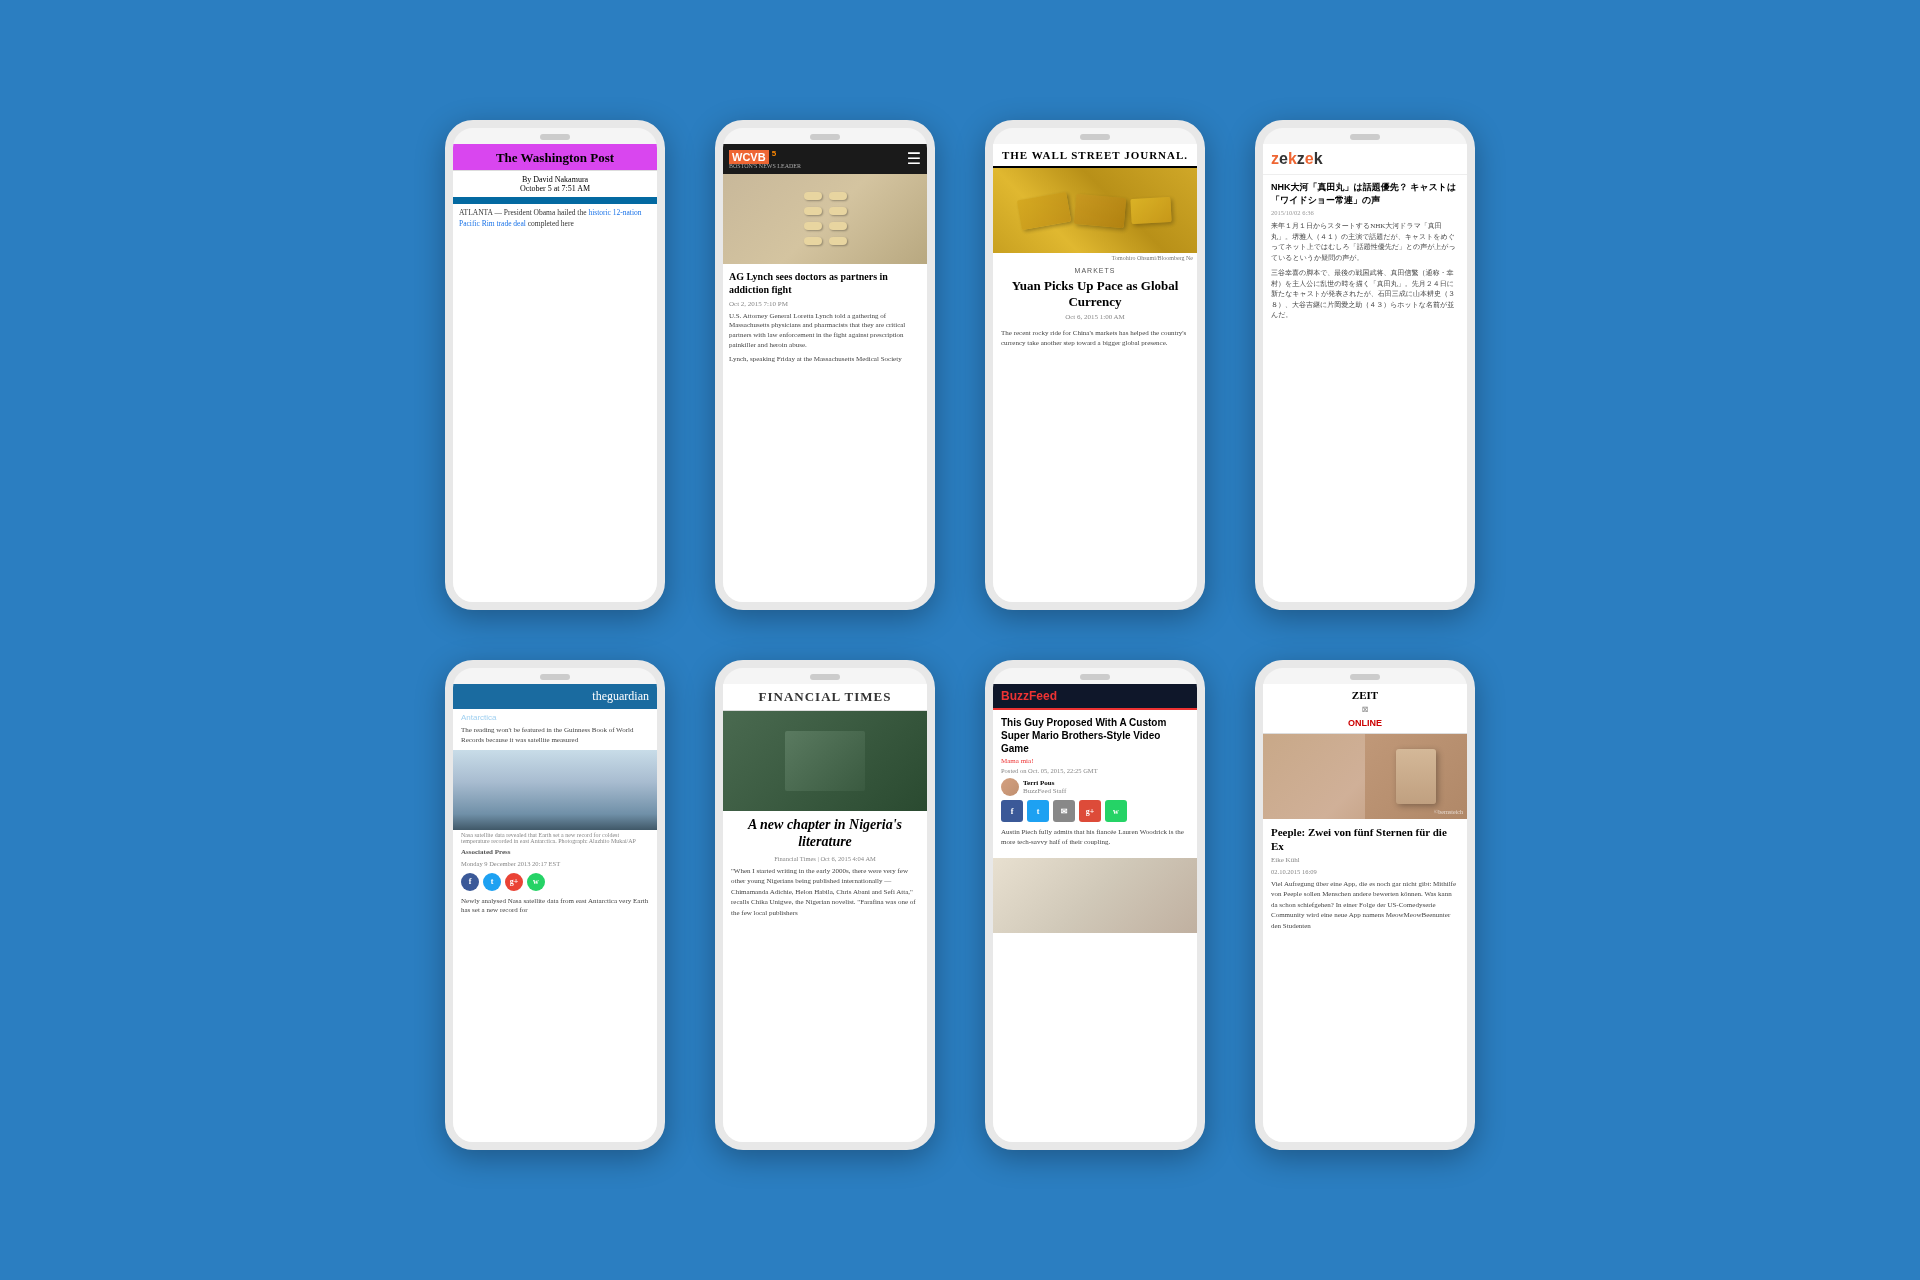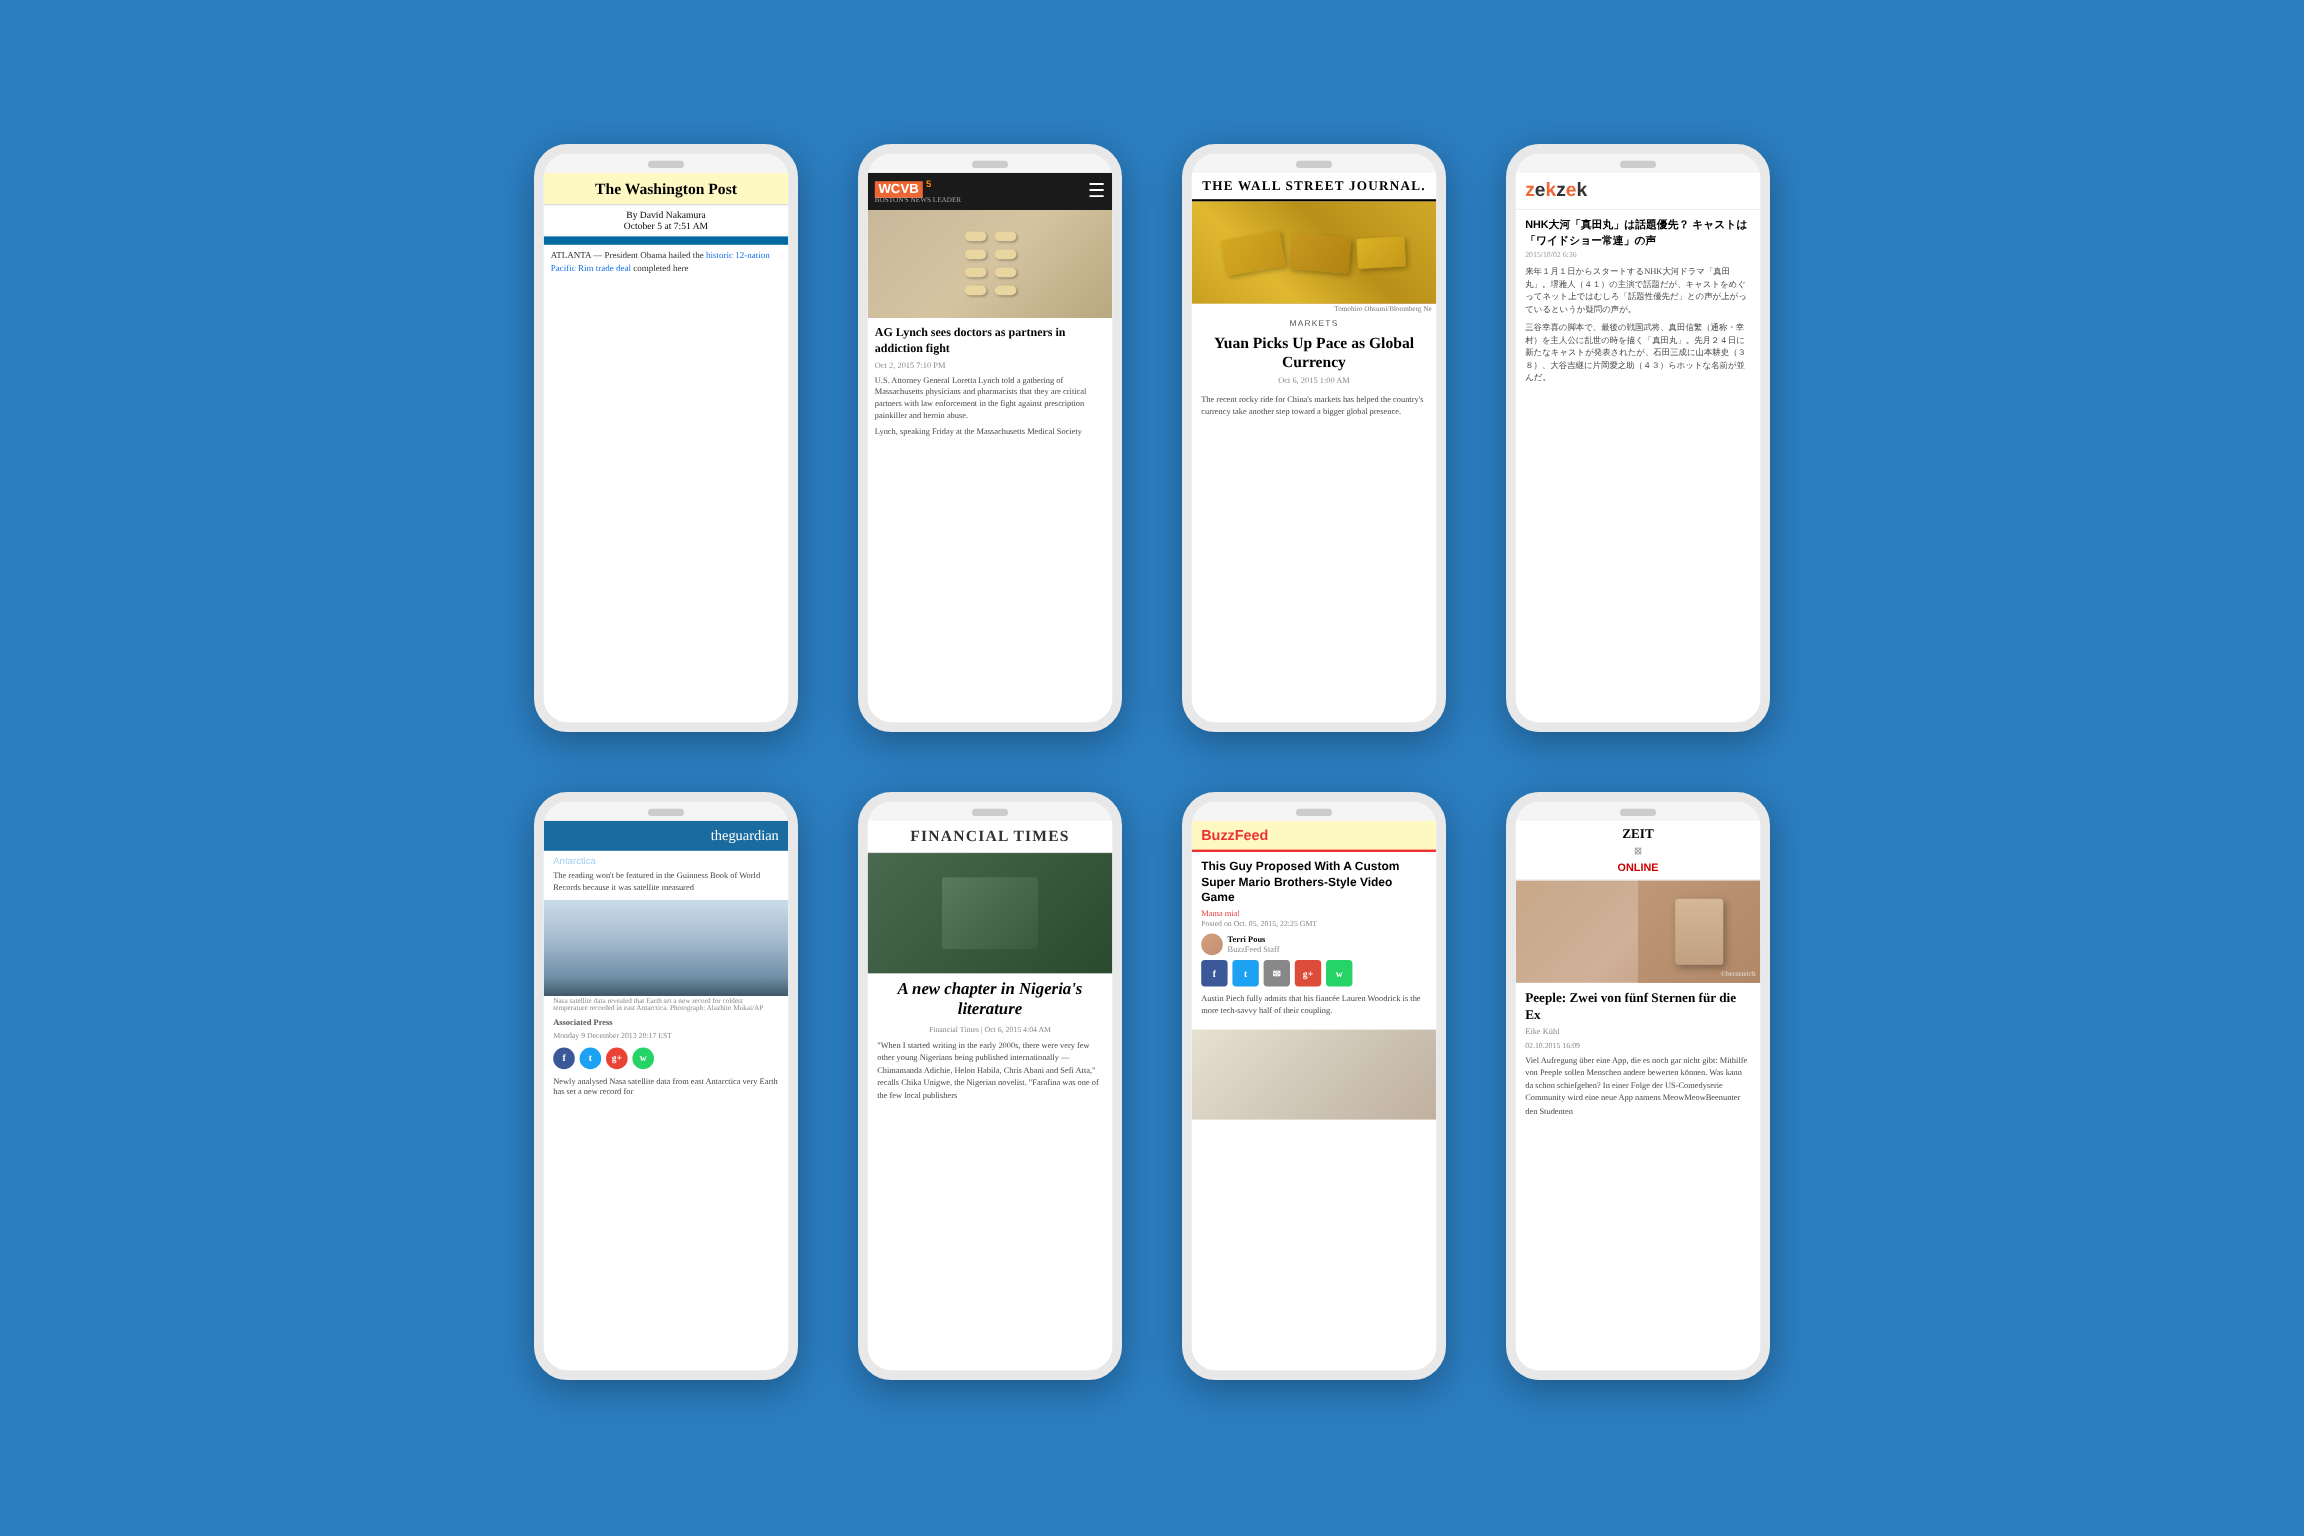--- a/index.html
+++ b/index.html
@@ -49,21 +49,21 @@
     .phone-screen {
       flex: 1;
       overflow: hidden;
       background: white;
       display: flex;
       flex-direction: column;
     }
 
     
     .wp-header {
-      background: #fef9c3;
+      background: #d946ef;
       text-align: center;
       padding: 6px 4px 4px;
       border-bottom: 1px solid #ddd;
     }
     .wp-header-title {
       font-family: 'Times New Roman', serif;
       font-size: 13px;
       font-weight: bold;
     }
     .wp-hero {
@@ -373,21 +373,21 @@
     }
     .ft-body {
       font-size: 7px;
       color: #444;
       line-height: 1.5;
       text-align: left;
     }
 
     
     .bf-header {
-      background: #fef9c3;
+      background: #0f172a;
       padding: 5px 8px;
       border-bottom: 2px solid #e33;
     }
     .bf-logo {
       color: #e33;
       font-size: 12px;
       font-weight: 900;
       font-family: Arial, sans-serif;
     }
     .bf-content {

